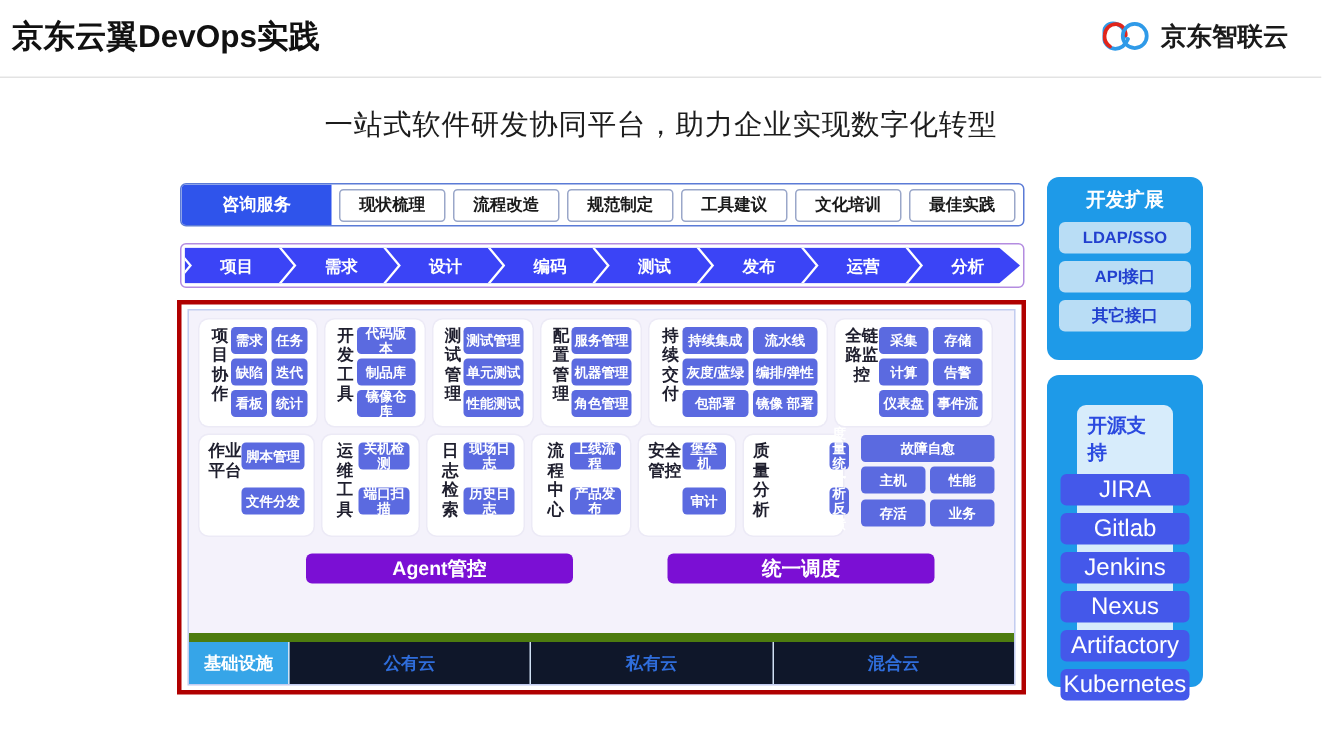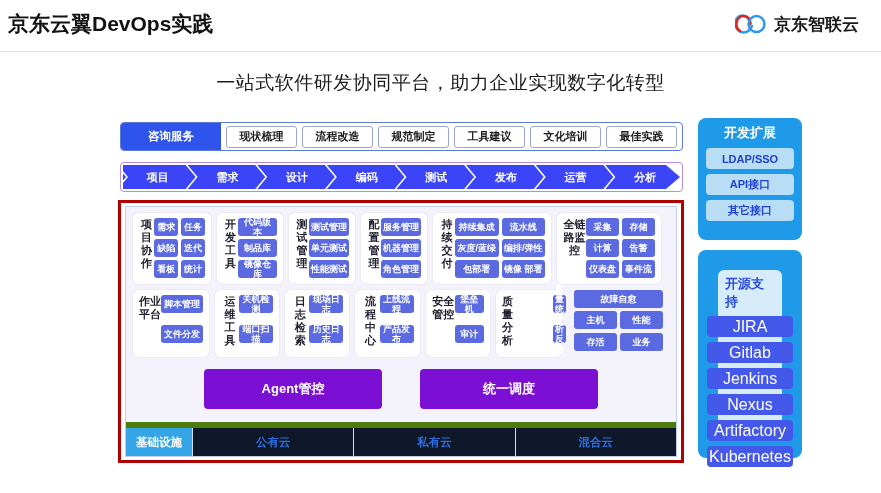--- a/index.html
+++ b/index.html
@@ -154,24 +154,25 @@
   
   #purple-bars {
     display: flex; gap: 38px;
     padding: 6px 30px 7px 30px;
     justify-content: center;
   }
   .purple-bar {
     background: #7b0fd4;
     color: #ffffff;
     font-size: 13px; font-weight: bold;
-    height: 40px;
+    height: 20px;
     border-radius: 4px;
     display: flex; align-items: center; justify-content: center;
     width: 178px;
+    margin-left: 25px;
   }
 
   
   #cloud-tabs {
     display: flex; height: 28px; margin-top: auto;
     background: #0f172a;
     border-top: 6px solid #4d7c0f;
   }
   .cloud-tab {
     flex: 1;

